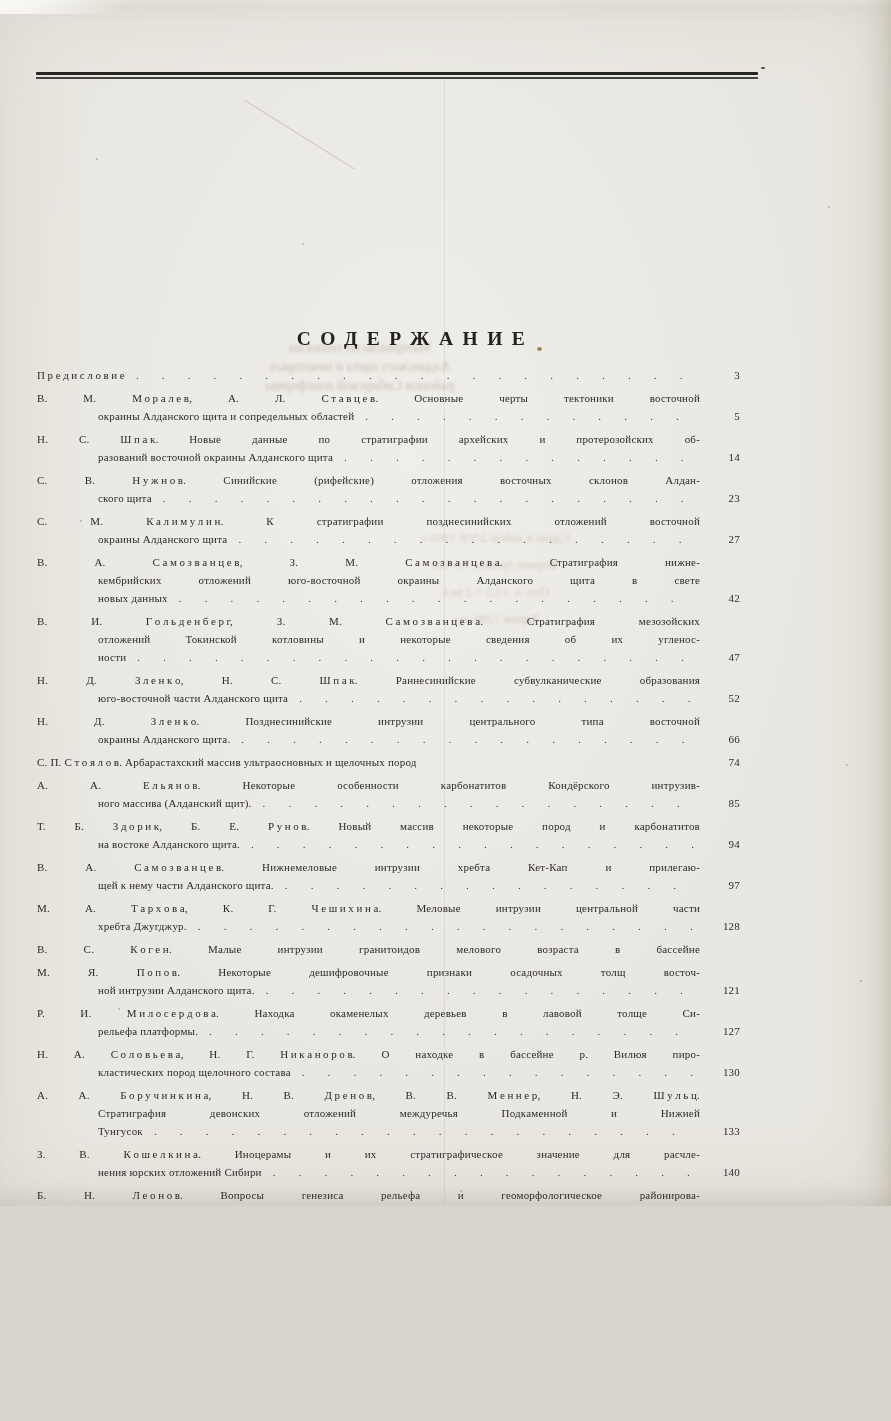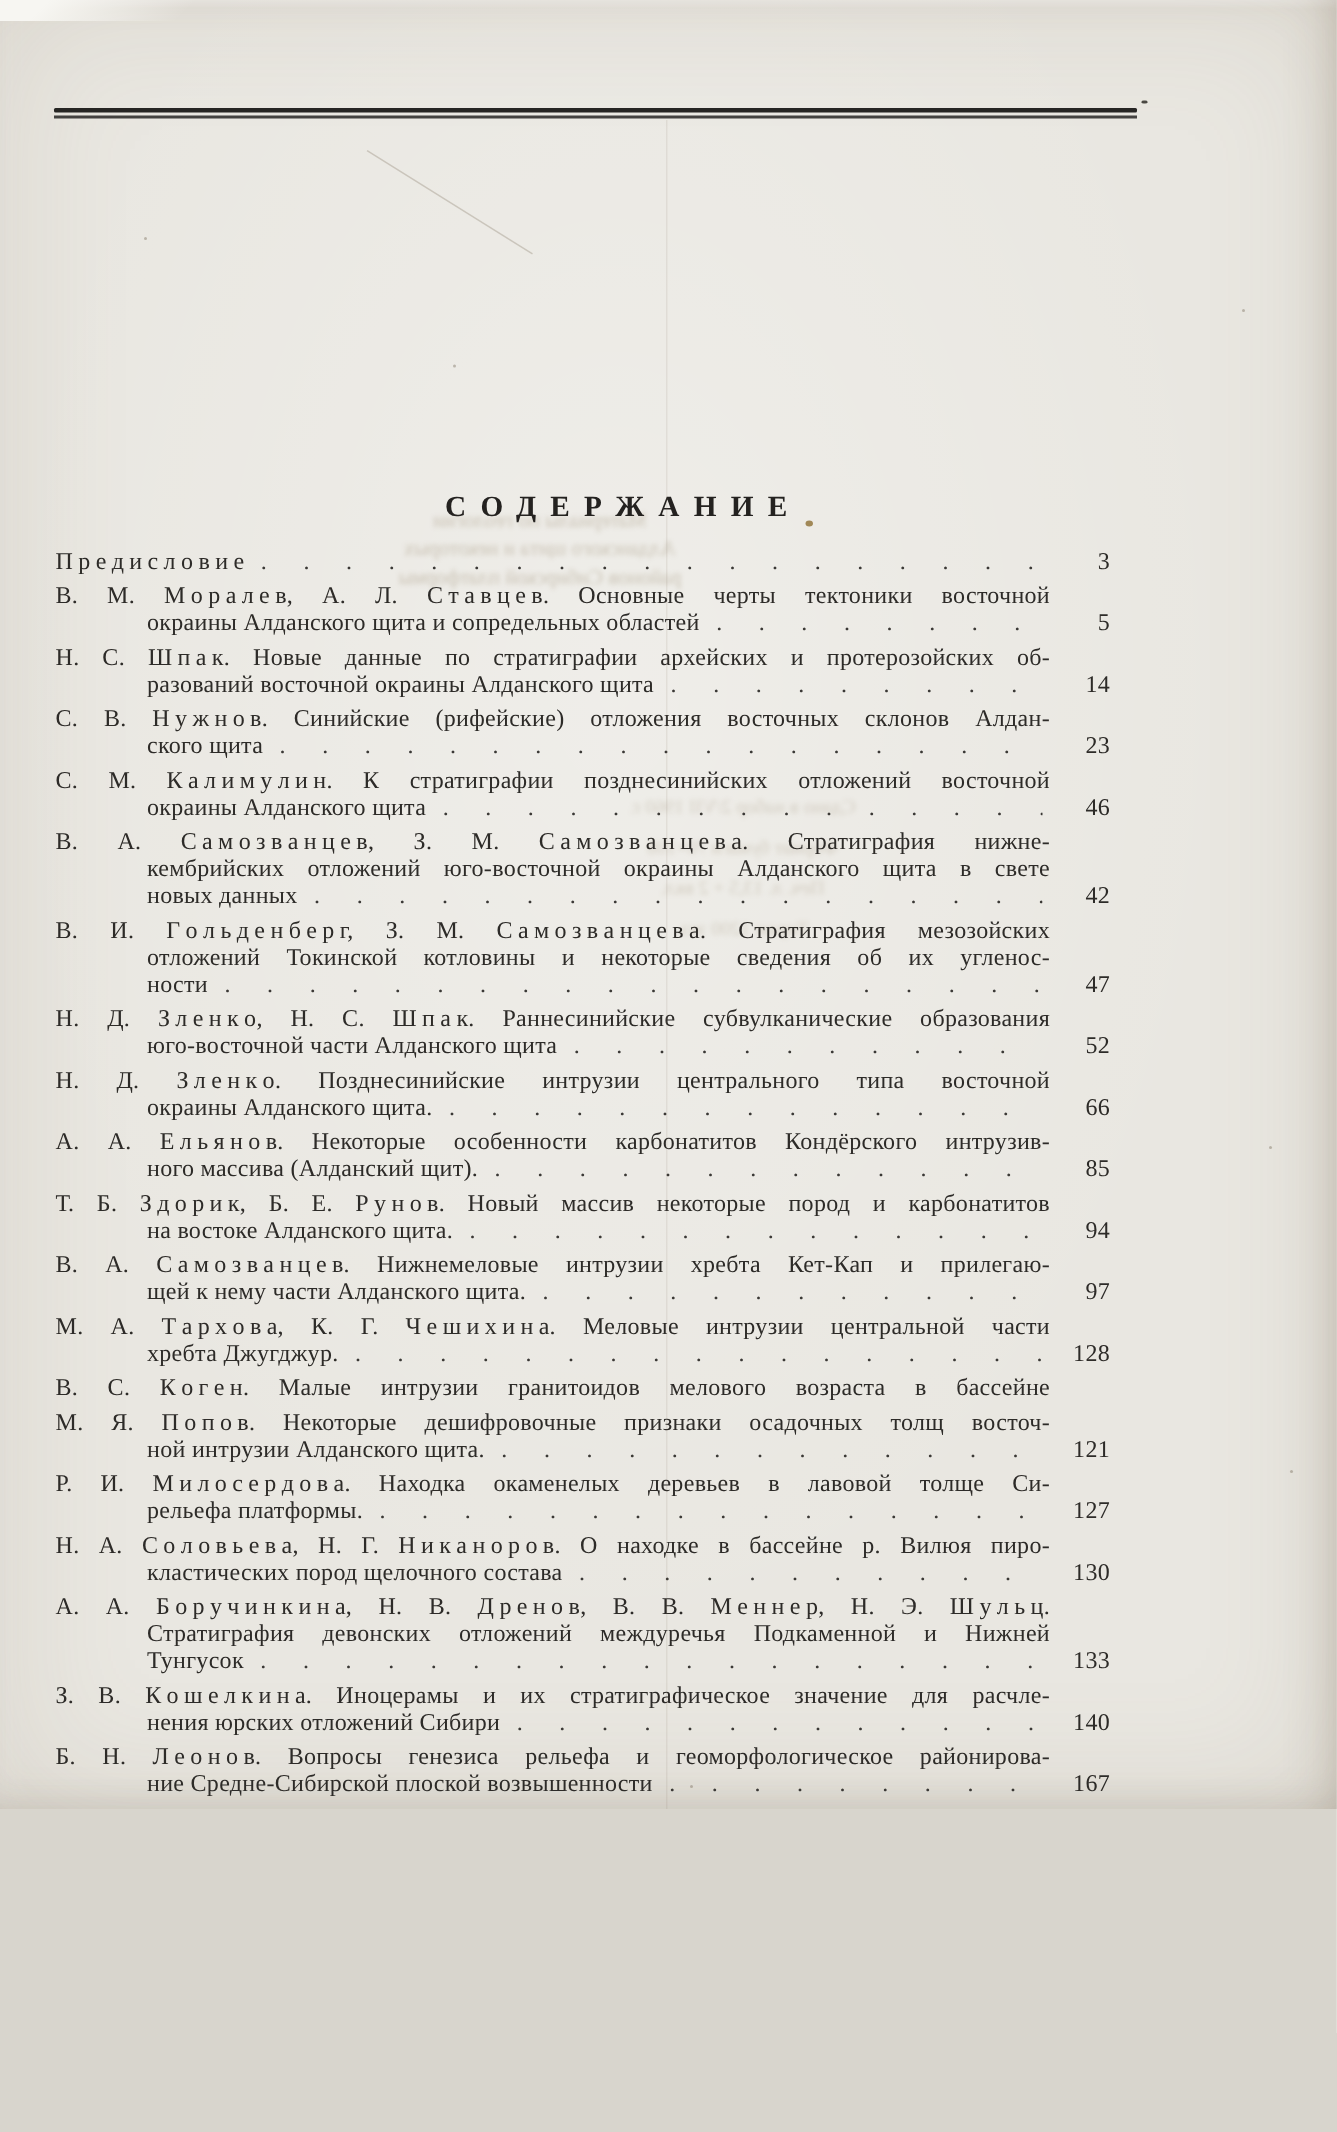--- a/index.html
+++ b/index.html
@@ -52,21 +52,21 @@
   .toc { position: absolute; left: 37px; top: 327px; width: 703px; }
   .title {
     margin: 0 0 15px 0;
     position: relative; left: 27px;
     font-size: 19.5px; line-height: 24px;
     font-weight: bold;
     letter-spacing: 9.5px;
     text-align: center;
     color: #242220;
   }
-  .entry { font-size: 16px; line-height: 18.2px; letter-spacing: .2px; margin-bottom: 4.6px; }
+  .entry { font-size: 11px; line-height: 18.2px; letter-spacing: .2px; margin-bottom: 4.6px; }
   .entry .line {
     text-align: justify;
     text-align-last: justify;
     padding-right: 40px;
   }
   .entry .cont { padding-left: 61px; }
   .entry .lastline { display: flex; }
   .entry .lastline > span { display: block; line-height: inherit; }
   .entry .lastline .txt { white-space: nowrap; }
   .entry .lastline .leader {
@@ -166,21 +166,21 @@
             <span class="txt">ского щита</span>
             <span class="leader"></span>
             <span class="pg">23</span>
           </div>
         </div>
         <div class="entry">
           <div class="line">С. М. К а л и м у л и н. К стратиграфии позднесинийских отложений восточной</div>
           <div class="lastline cont">
             <span class="txt">окраины Алданского щита</span>
             <span class="leader"></span>
-            <span class="pg">46</span>
+            <span class="pg">27</span>
           </div>
         </div>
         <div class="entry">
           <div class="line">В. А. С а м о з в а н ц е в, З. М. С а м о з в а н ц е в а. Стратиграфия нижне-</div>
           <div class="line cont">кембрийских отложений юго-восточной окраины Алданского щита в свете</div>
           <div class="lastline cont">
             <span class="txt">новых данных</span>
             <span class="leader"></span>
             <span class="pg">42</span>
           </div>
@@ -201,20 +201,27 @@
             <span class="leader"></span>
             <span class="pg">52</span>
           </div>
         </div>
         <div class="entry">
           <div class="line">Н. Д. З л е н к о. Позднесинийские интрузии центрального типа восточной</div>
           <div class="lastline cont">
             <span class="txt">окраины Алданского щита.</span>
             <span class="leader"></span>
             <span class="pg">66</span>
+          </div>
+        </div>
+        <div class="entry">
+          <div class="lastline">
+            <span class="txt">С. П. С т о я л о в. Арбарастахский массив ультраосновных и щелочных пород</span>
+            <span class="leader nodots"></span>
+            <span class="pg">74</span>
           </div>
         </div>
         <div class="entry">
           <div class="line">А. А. Е л ь я н о в. Некоторые особенности карбонатитов Кондёрского интрузив-</div>
           <div class="lastline cont">
             <span class="txt">ного массива (Алданский щит).</span>
             <span class="leader"></span>
             <span class="pg">85</span>
           </div>
         </div>

